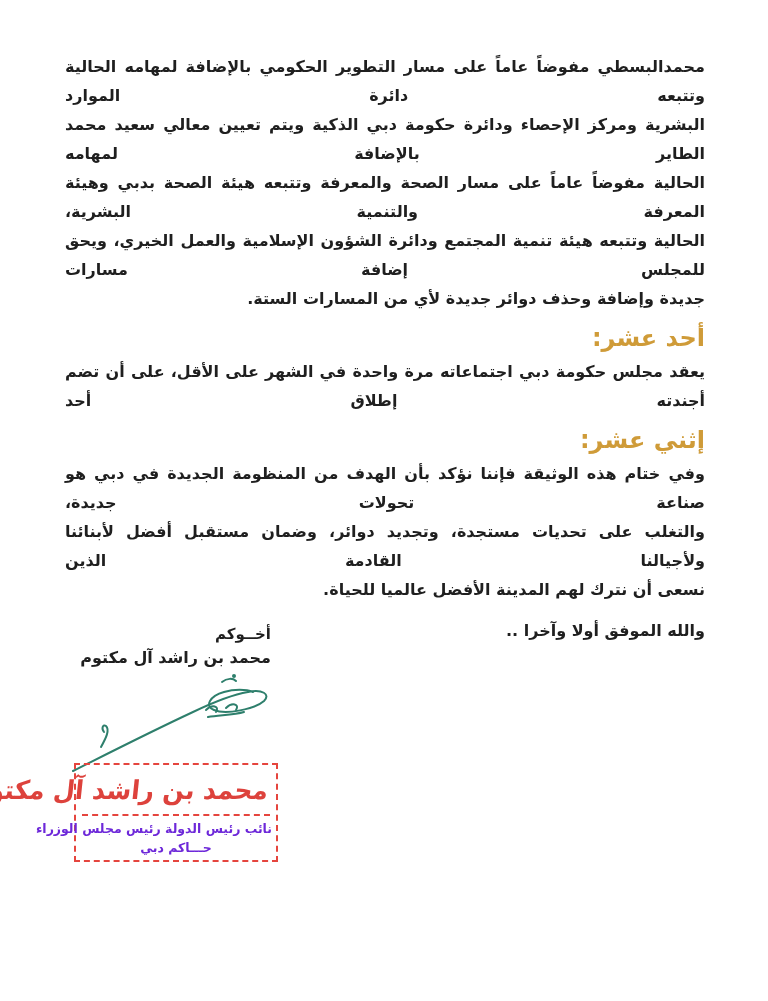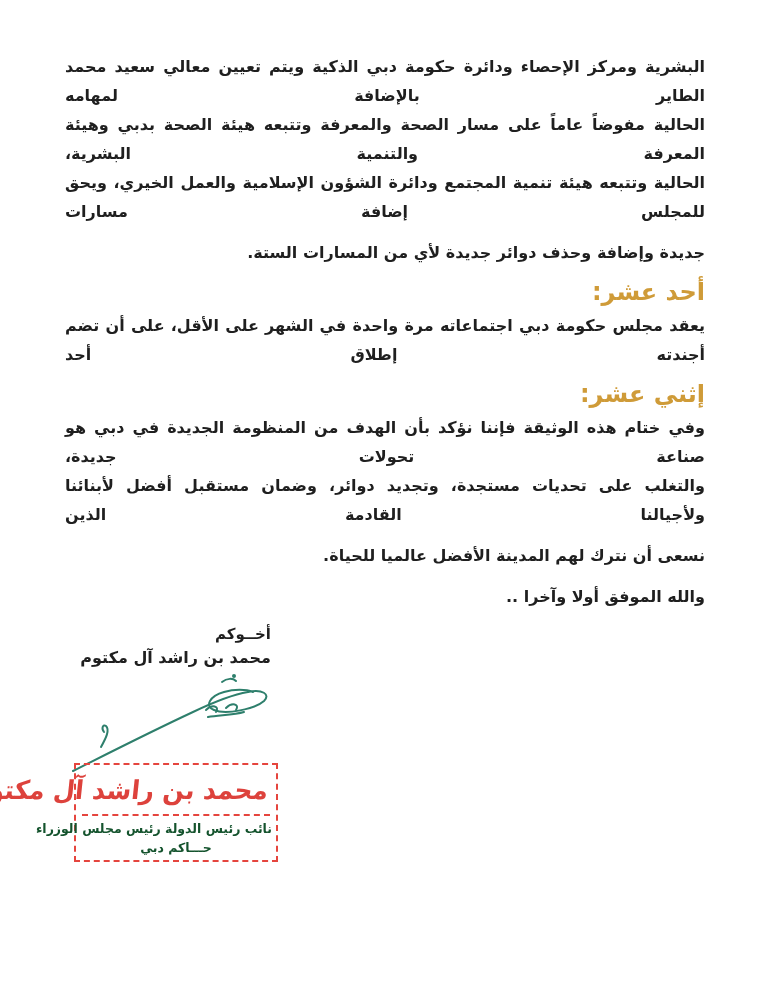--- a/index.html
+++ b/index.html
@@ -31,21 +31,20 @@
     line-height: 29px;
     font-weight: bold;
     color: #1f1f1f;
     text-align: justify;
     text-align-last: justify;
     white-space: normal;
   }
   .ln.last {
     text-align: right;
     text-align-last: right;
-    margin-top: 12px;
   }
   .sec {
     margin: 12px 0 6px 0;
     font-size: 24px;
     line-height: 26px;
     font-weight: bold;
     color: #cf9b38;
     text-align: right;
   }
   .prayer { margin-top: 12px; }
@@ -99,33 +98,34 @@
     letter-spacing: -1px;
   }
   .stamp-divider {
     border-top: 2px dashed #e5453e;
     margin: 1px 2px 3px 2px;
     height: 0;
   }
   .stamp-title {
     font-size: 12.5px;
     font-weight: bold;
-    color: #14532d;
+    color: #6d28d9;
     line-height: 19px;
     white-space: nowrap;
   }
 </style>
 </head>
 <body>
 
 <main class="sheet">
 
   <section class="flow">
 
     <div class="para">
+      <p class="ln">محمدالبسطي مفوضاً عاماً على مسار التطوير الحكومي بالإضافة لمهامه الحالية وتتبعه دائرة الموارد</p>
       <p class="ln">البشرية ومركز الإحصاء ودائرة حكومة دبي الذكية ويتم تعيين معالي سعيد محمد الطاير بالإضافة لمهامه</p>
       <p class="ln">الحالية مفوضاً عاماً على مسار الصحة والمعرفة وتتبعه هيئة الصحة بدبي وهيئة المعرفة والتنمية البشرية،</p>
       <p class="ln">الحالية وتتبعه هيئة تنمية المجتمع ودائرة الشؤون الإسلامية والعمل الخيري، ويحق للمجلس إضافة مسارات</p>
       <p class="ln last">جديدة وإضافة وحذف دوائر جديدة لأي من المسارات الستة.</p>
     </div>
 
     <h2 class="sec">أحد عشر:</h2>
     <div class="para">
       <p class="ln">يعقد مجلس حكومة دبي اجتماعاته مرة واحدة في الشهر على الأقل، على أن تضم أجندته إطلاق أحد</p>
     </div>

